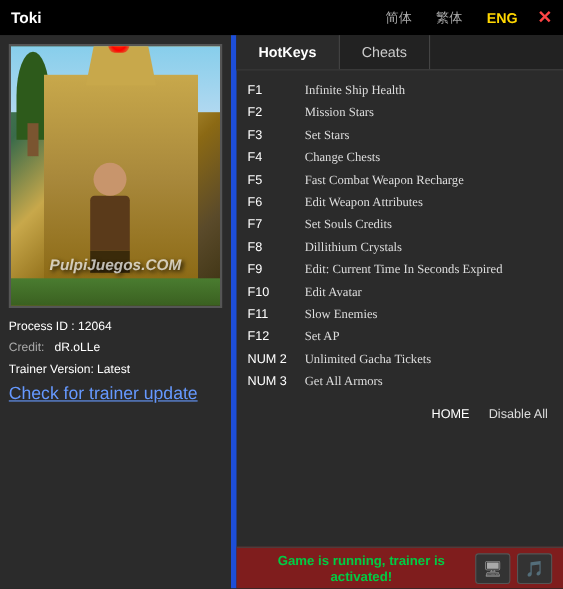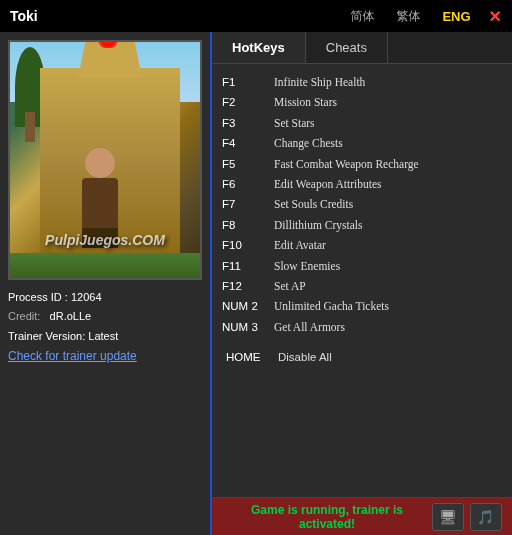--- a/index.html
+++ b/index.html
@@ -188,30 +188,30 @@
     .info-label {
       color: #aaa;
     }
     .info-value {
       color: #fff;
     }
     .info-link {
       color: #6699ff;
       text-decoration: underline;
       cursor: pointer;
-      font-size: 12px;
+      font-size: 16px;
     }
 
     
     #right-panel {
       flex: 1;
       display: flex;
       flex-direction: column;
       background: #2b2b2b;
-      border-left: 2px solid #1d4ed8;
+      border-left: 5px solid #1d4ed8;
     }
 
     
     #tabs {
       display: flex;
       background: #222;
       border-bottom: 1px solid #444;
     }
     .tab {
       padding: 8px 20px;
@@ -253,20 +253,21 @@
     }
 
     .cheat-divider {
       height: 10px;
     }
 
     .home-row {
       display: flex;
       padding: 4px 4px;
       font-size: 11.5px;
+      justify-content: flex-end;
     }
     .home-key {
       color: #fff;
       min-width: 52px;
       font-weight: normal;
     }
     .home-desc {
       color: #ddd;
     }
 
@@ -395,20 +396,24 @@
         </div>
         <div class="cheat-row">
           <span class="cheat-key">F7</span>
           <span class="cheat-desc">Set Souls Credits</span>
         </div>
         <div class="cheat-row">
           <span class="cheat-key">F8</span>
           <span class="cheat-desc">Dillithium Crystals</span>
         </div>
         <div class="cheat-row">
+          <span class="cheat-key">F9</span>
+          <span class="cheat-desc">Edit: Current Time In Seconds Expired</span>
+        </div>
+        <div class="cheat-row">
           <span class="cheat-key">F10</span>
           <span class="cheat-desc">Edit Avatar</span>
         </div>
         <div class="cheat-row">
           <span class="cheat-key">F11</span>
           <span class="cheat-desc">Slow Enemies</span>
         </div>
         <div class="cheat-row">
           <span class="cheat-key">F12</span>
           <span class="cheat-desc">Set AP</span>

